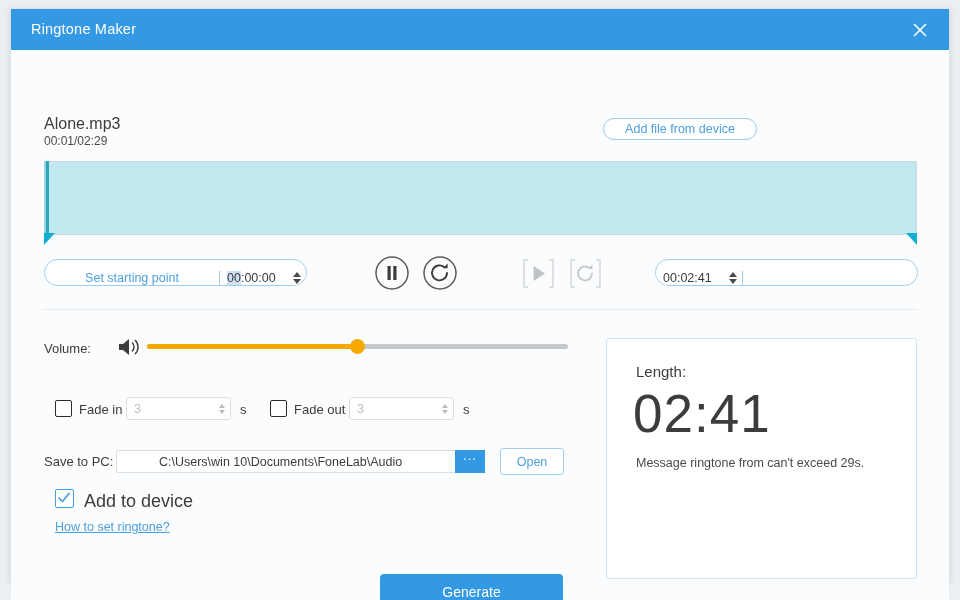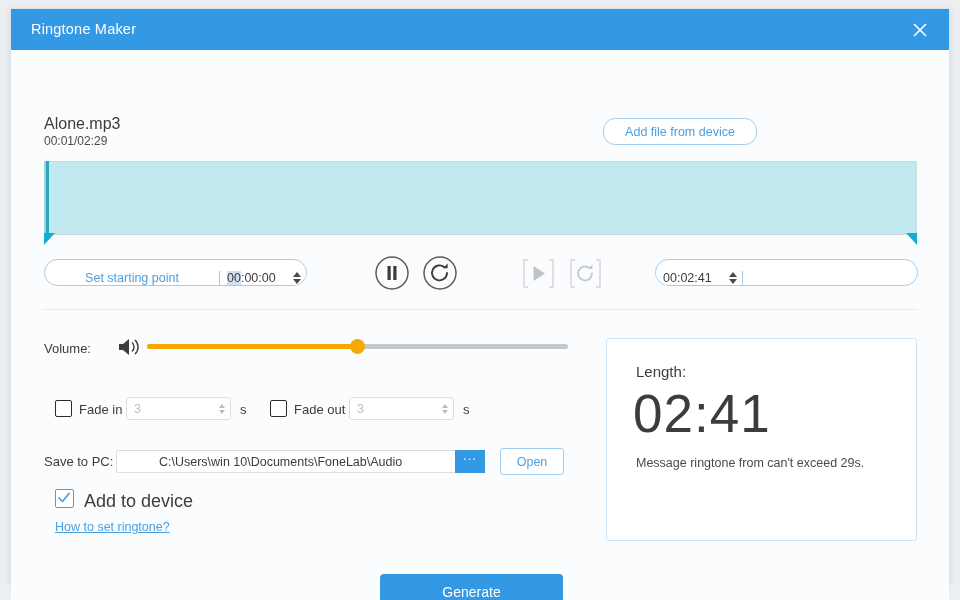--- a/index.html
+++ b/index.html
@@ -80,21 +80,21 @@
     left: 33px;
     top: 44px;
     font-size: 12px;
     color: #4a4a4a;
   }
 
   
   .top-btn {
     position: absolute;
     top: 28px;
-    height: 27px;
+    height: 22px;
     border: 1px solid #9fcdf0;
     border-radius: 12px;
     background: #ffffff;
     color: #4a9fe0;
     font-size: 12.5px;
     display: flex;
     align-items: center;
     justify-content: center;
     cursor: pointer;
     box-sizing: border-box;
@@ -469,21 +469,21 @@
     text-decoration: underline;
     cursor: pointer;
   }
 
   
   #length-panel {
     position: absolute;
     left: 595px;
     top: 248px;
     width: 311px;
-    height: 203px;
+    height: 241px;
     border: 1px solid #cfe3f2;
     border-radius: 3px;
     background: #ffffff;
     box-sizing: border-box;
   }
   #length-title {
     position: absolute;
     left: 29px;
     top: 24px;
     font-size: 15px;

